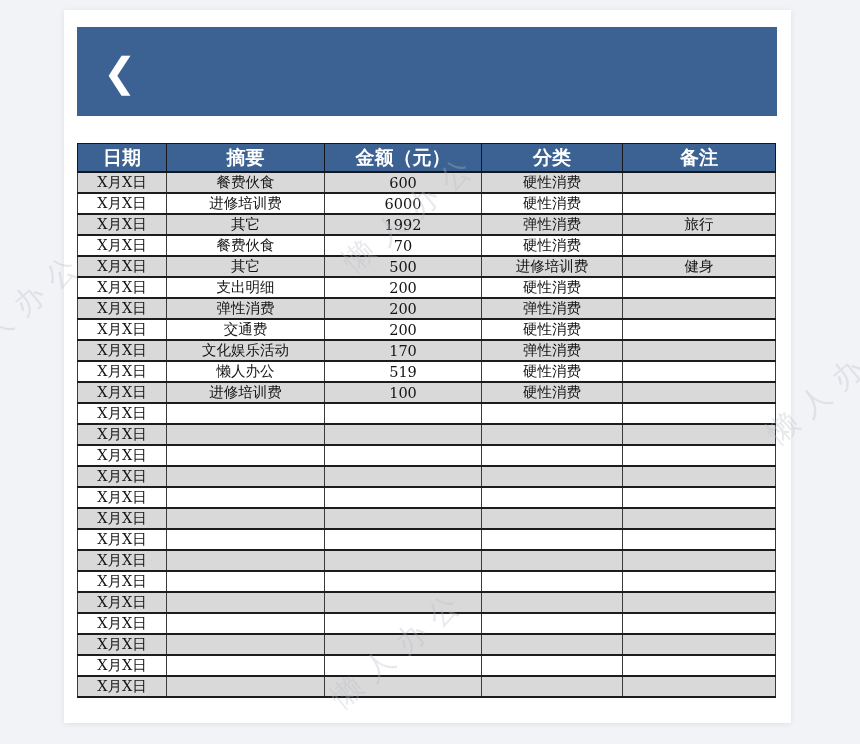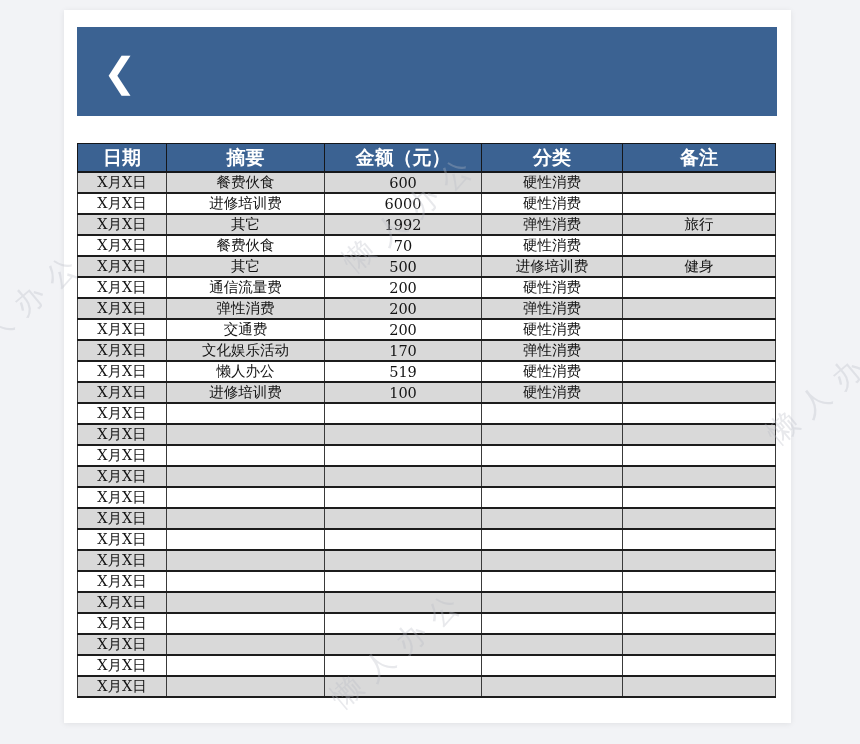--- a/index.html
+++ b/index.html
@@ -126,21 +126,21 @@
         </tr>
         <tr>
           <td>X月X日</td>
           <td>其它</td>
           <td>500</td>
           <td>进修培训费</td>
           <td>健身</td>
         </tr>
         <tr>
           <td>X月X日</td>
-          <td>通信流量费</td>
+          <td>支出明细</td>
           <td>200</td>
           <td>硬性消费</td>
           <td></td>
         </tr>
         <tr>
           <td>X月X日</td>
           <td>弹性消费</td>
           <td>200</td>
           <td>弹性消费</td>
           <td></td>

